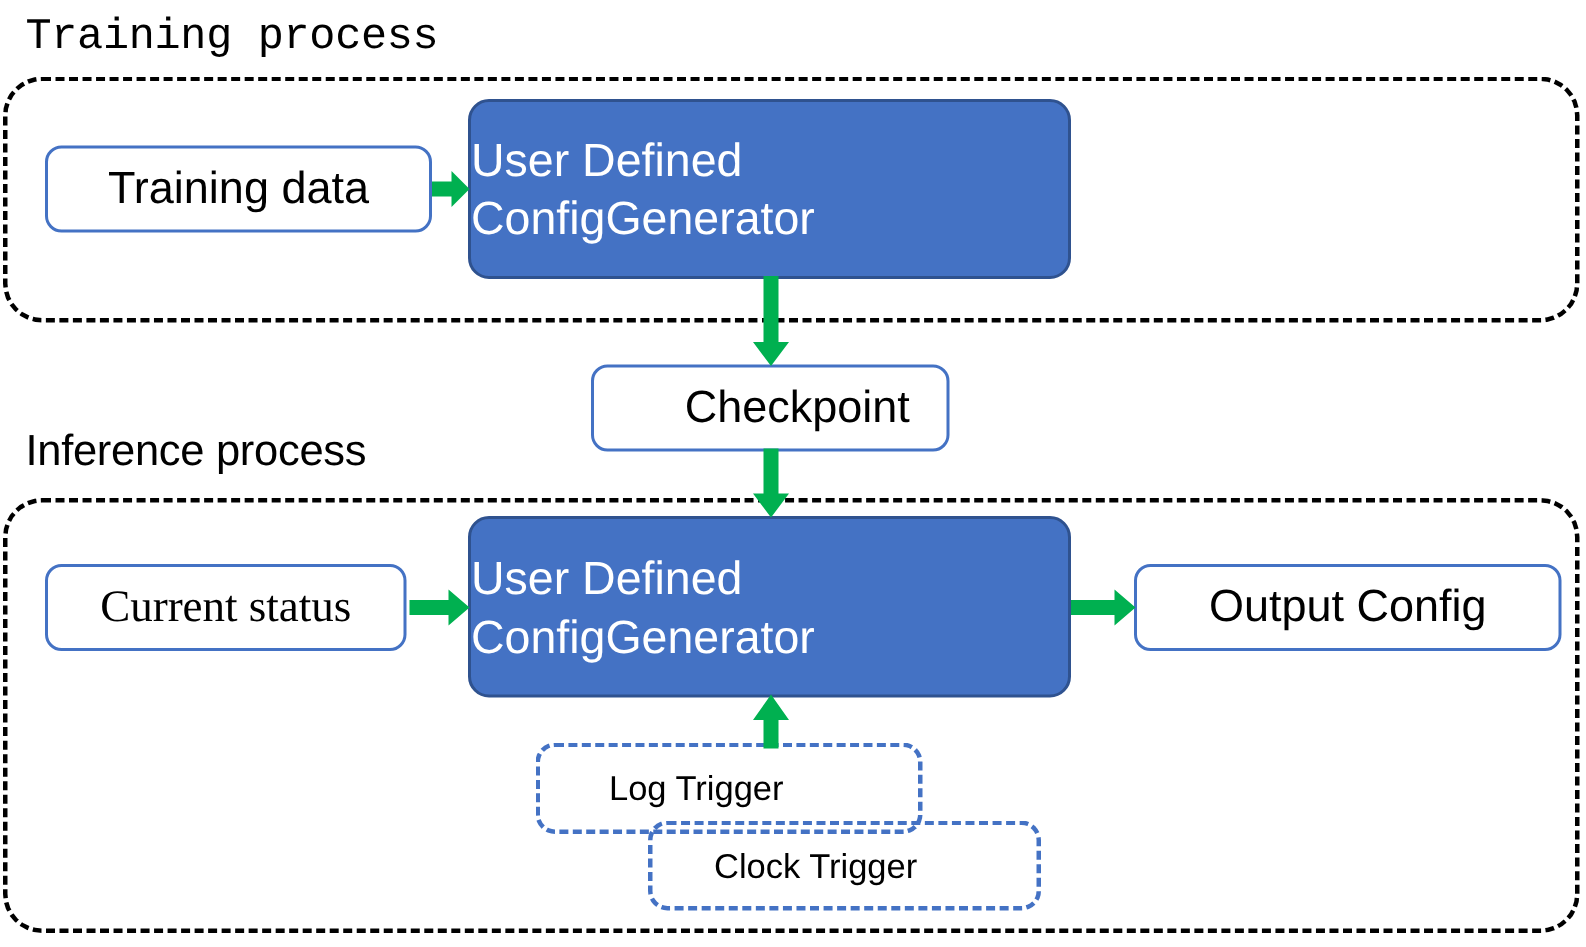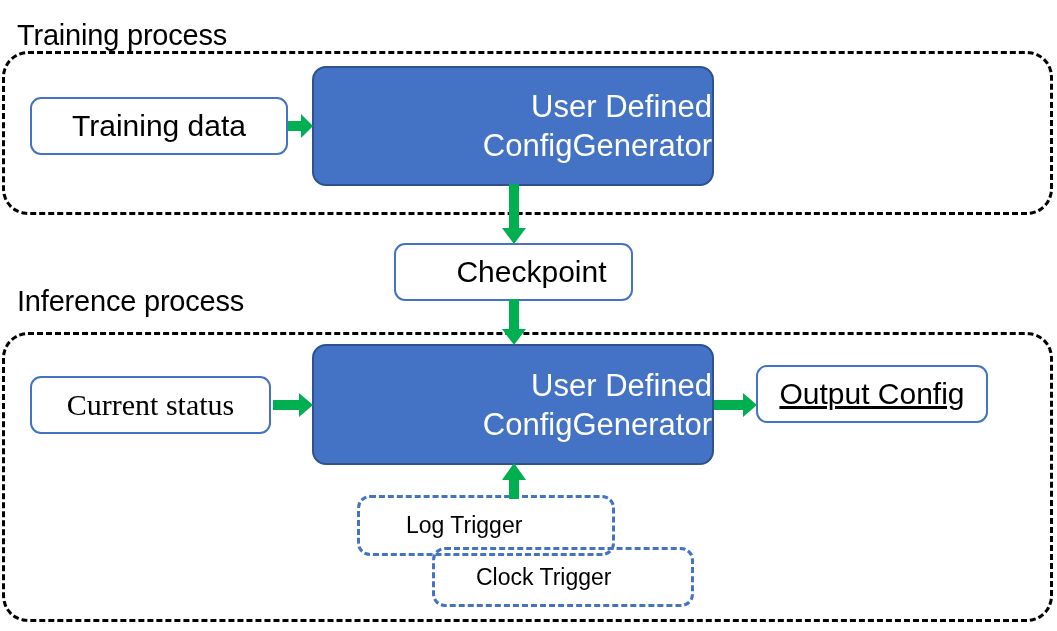--- a/index.html
+++ b/index.html
@@ -13,21 +13,21 @@
 
   
   .section-title{
     position:absolute;
     font-size:29px;
     line-height:34px;
     color:#000000;
     white-space:nowrap;
     letter-spacing:-0.2px;
   }
-  #title-training{left:17px;top:18px;}
+  #title-training{left:17px;top:8px;font-family:Liberation Mono, monospace;}
   #title-inference{left:17px;top:284px;}
 
   
   .process-container{
     position:absolute;
     box-sizing:border-box;
     border:3px dashed #000000;
     border-radius:26px;
     background:transparent;
   }
@@ -45,32 +45,32 @@
     align-items:center;
     justify-content:center;
     color:#000000;
     font-size:30px;
     white-space:nowrap;
     z-index:3;
   }
   #box-training-data{left:30px;top:97px;width:258px;height:58px;}
   #box-checkpoint{left:394px;top:243px;width:239px;height:58px;padding-left:36px;}
   #box-current-status{left:30px;top:376px;width:241px;height:58px;font-family:Liberation Serif, serif;}
-  #box-output-config{left:756px;top:365px;width:232px;height:58px;text-decoration:underline;}
+  #box-output-config{left:756px;top:376px;width:285px;height:58px;}
 
   
   .proc-box{
     position:absolute;
     box-sizing:border-box;
     background:#4472C4;
     border:2px solid #2F528F;
     border-radius:14px;
     display:flex;
     flex-direction:column;
-    align-items:flex-end;
+    align-items:flex-start;
     justify-content:center;
     color:#ffffff;
     font-size:31px;
     line-height:39px;
     z-index:4;
   }
   #proc-training{left:312px;top:66px;width:402px;height:120px;}
   #proc-inference{left:312px;top:344px;width:402px;height:121px;}
   .proc-line{white-space:nowrap;}
 

